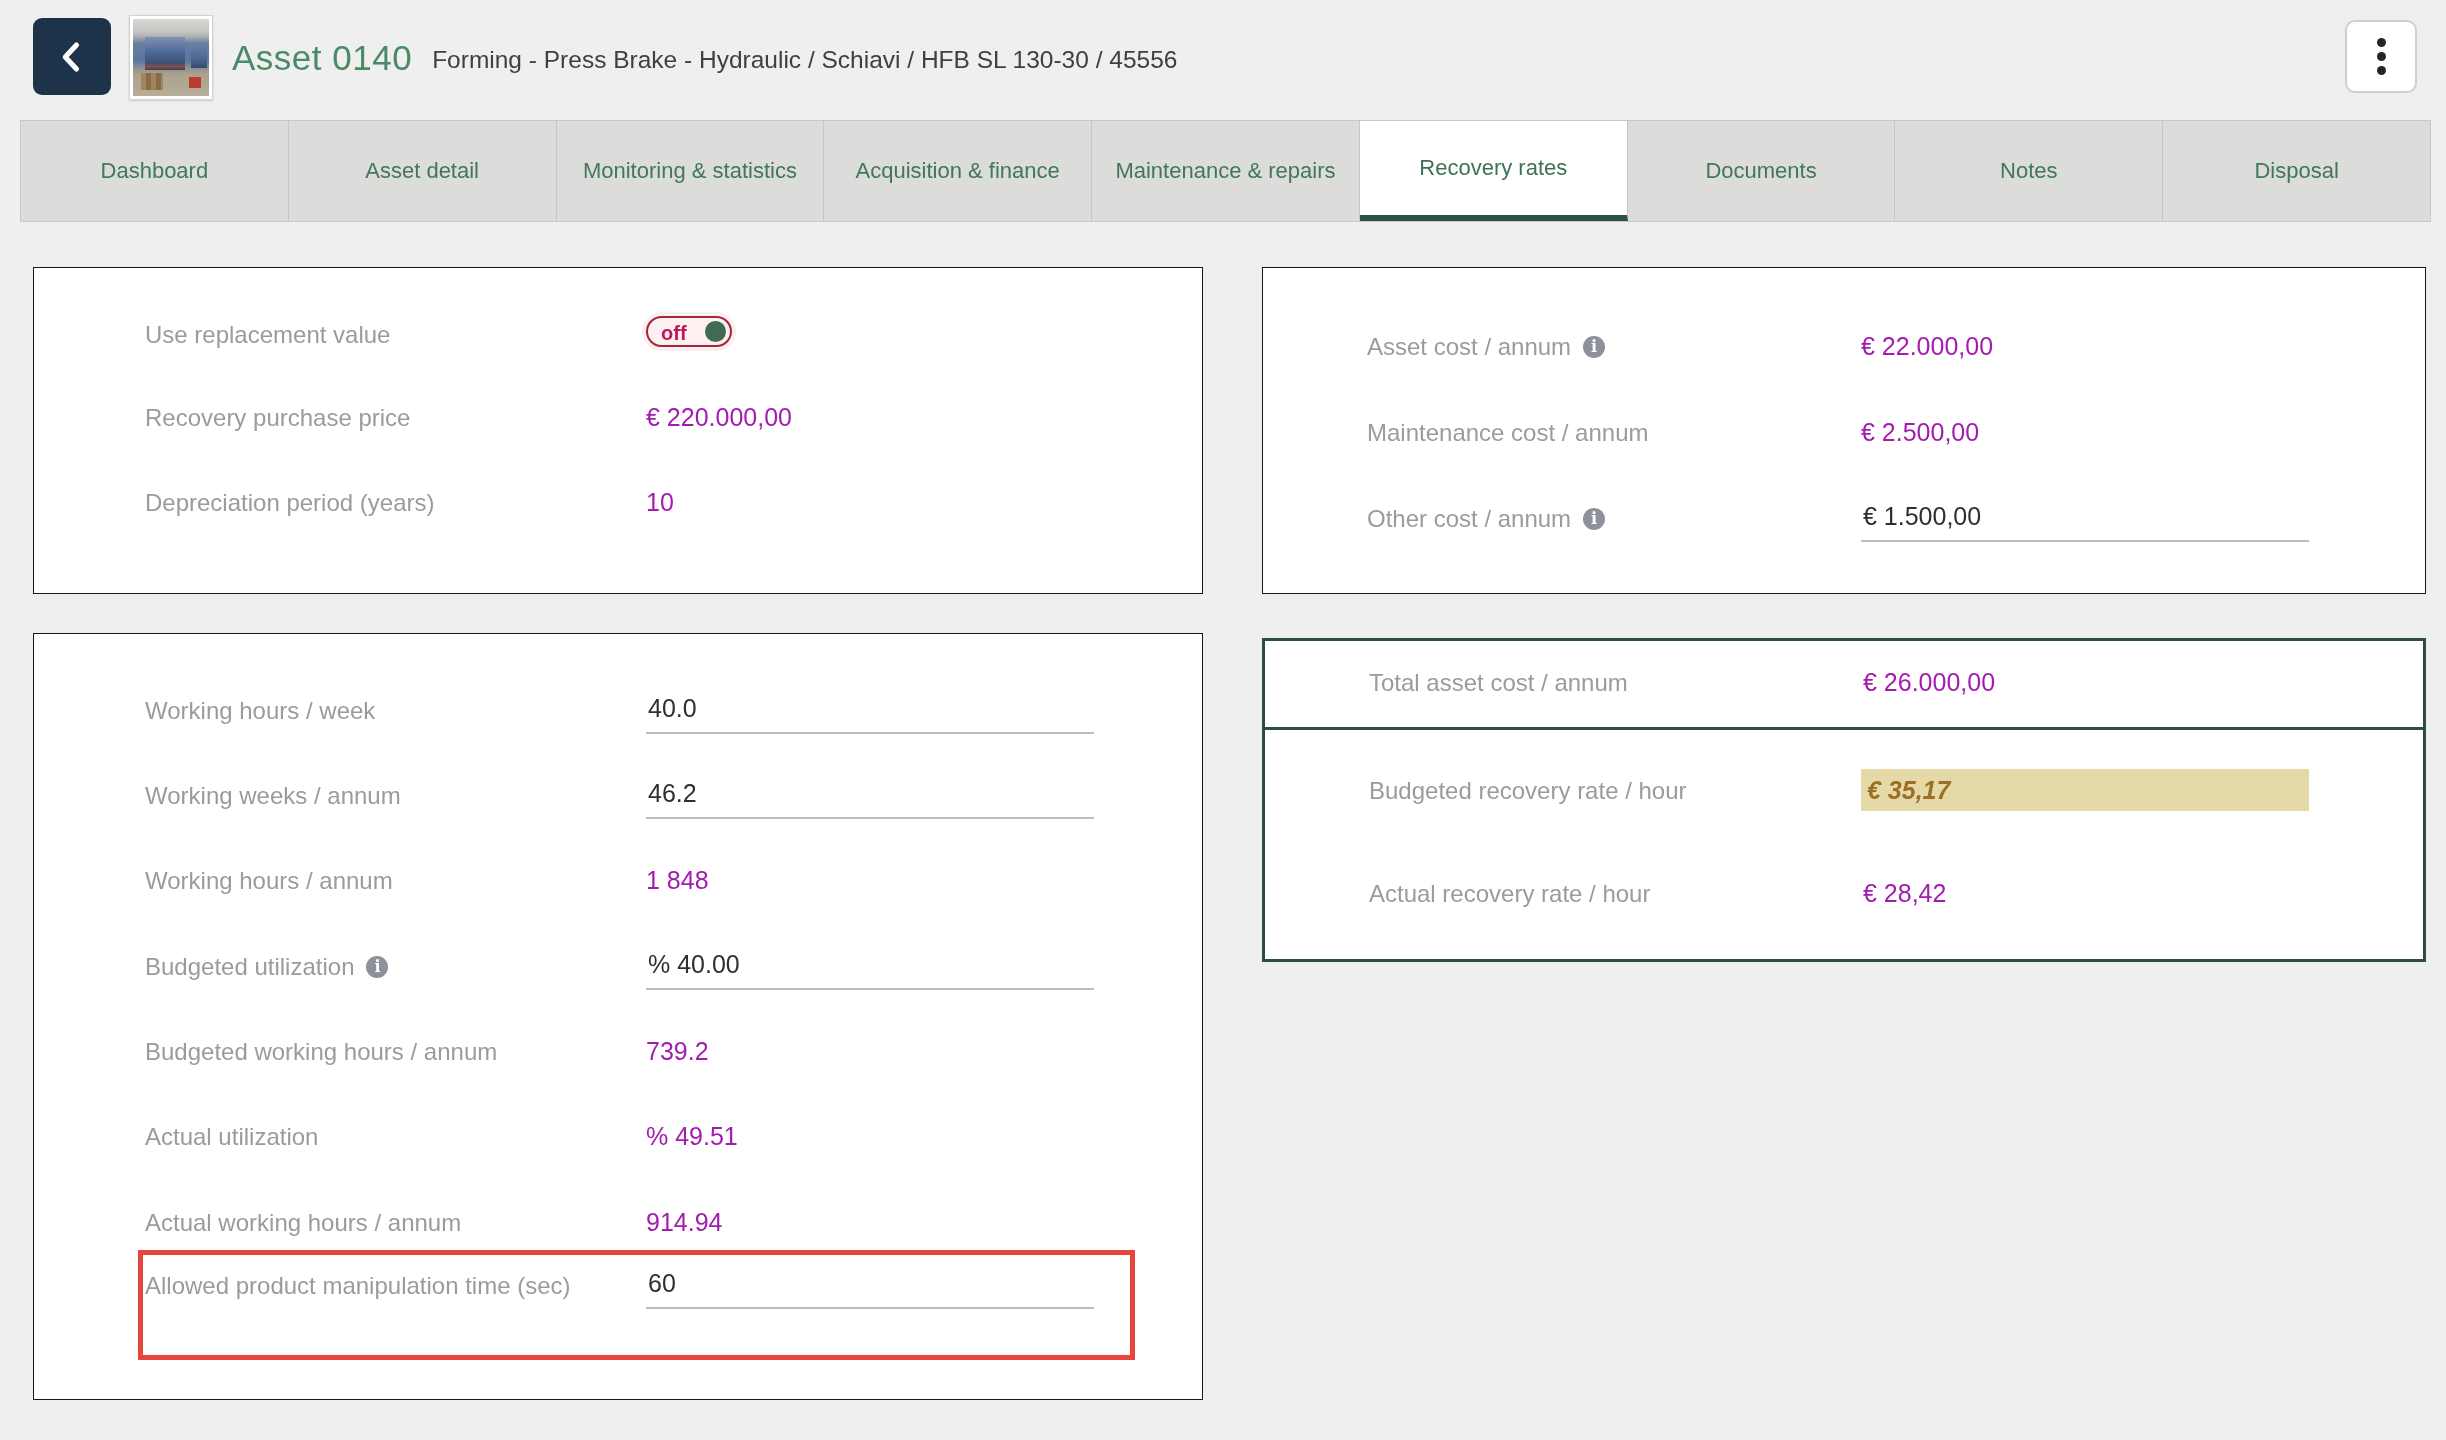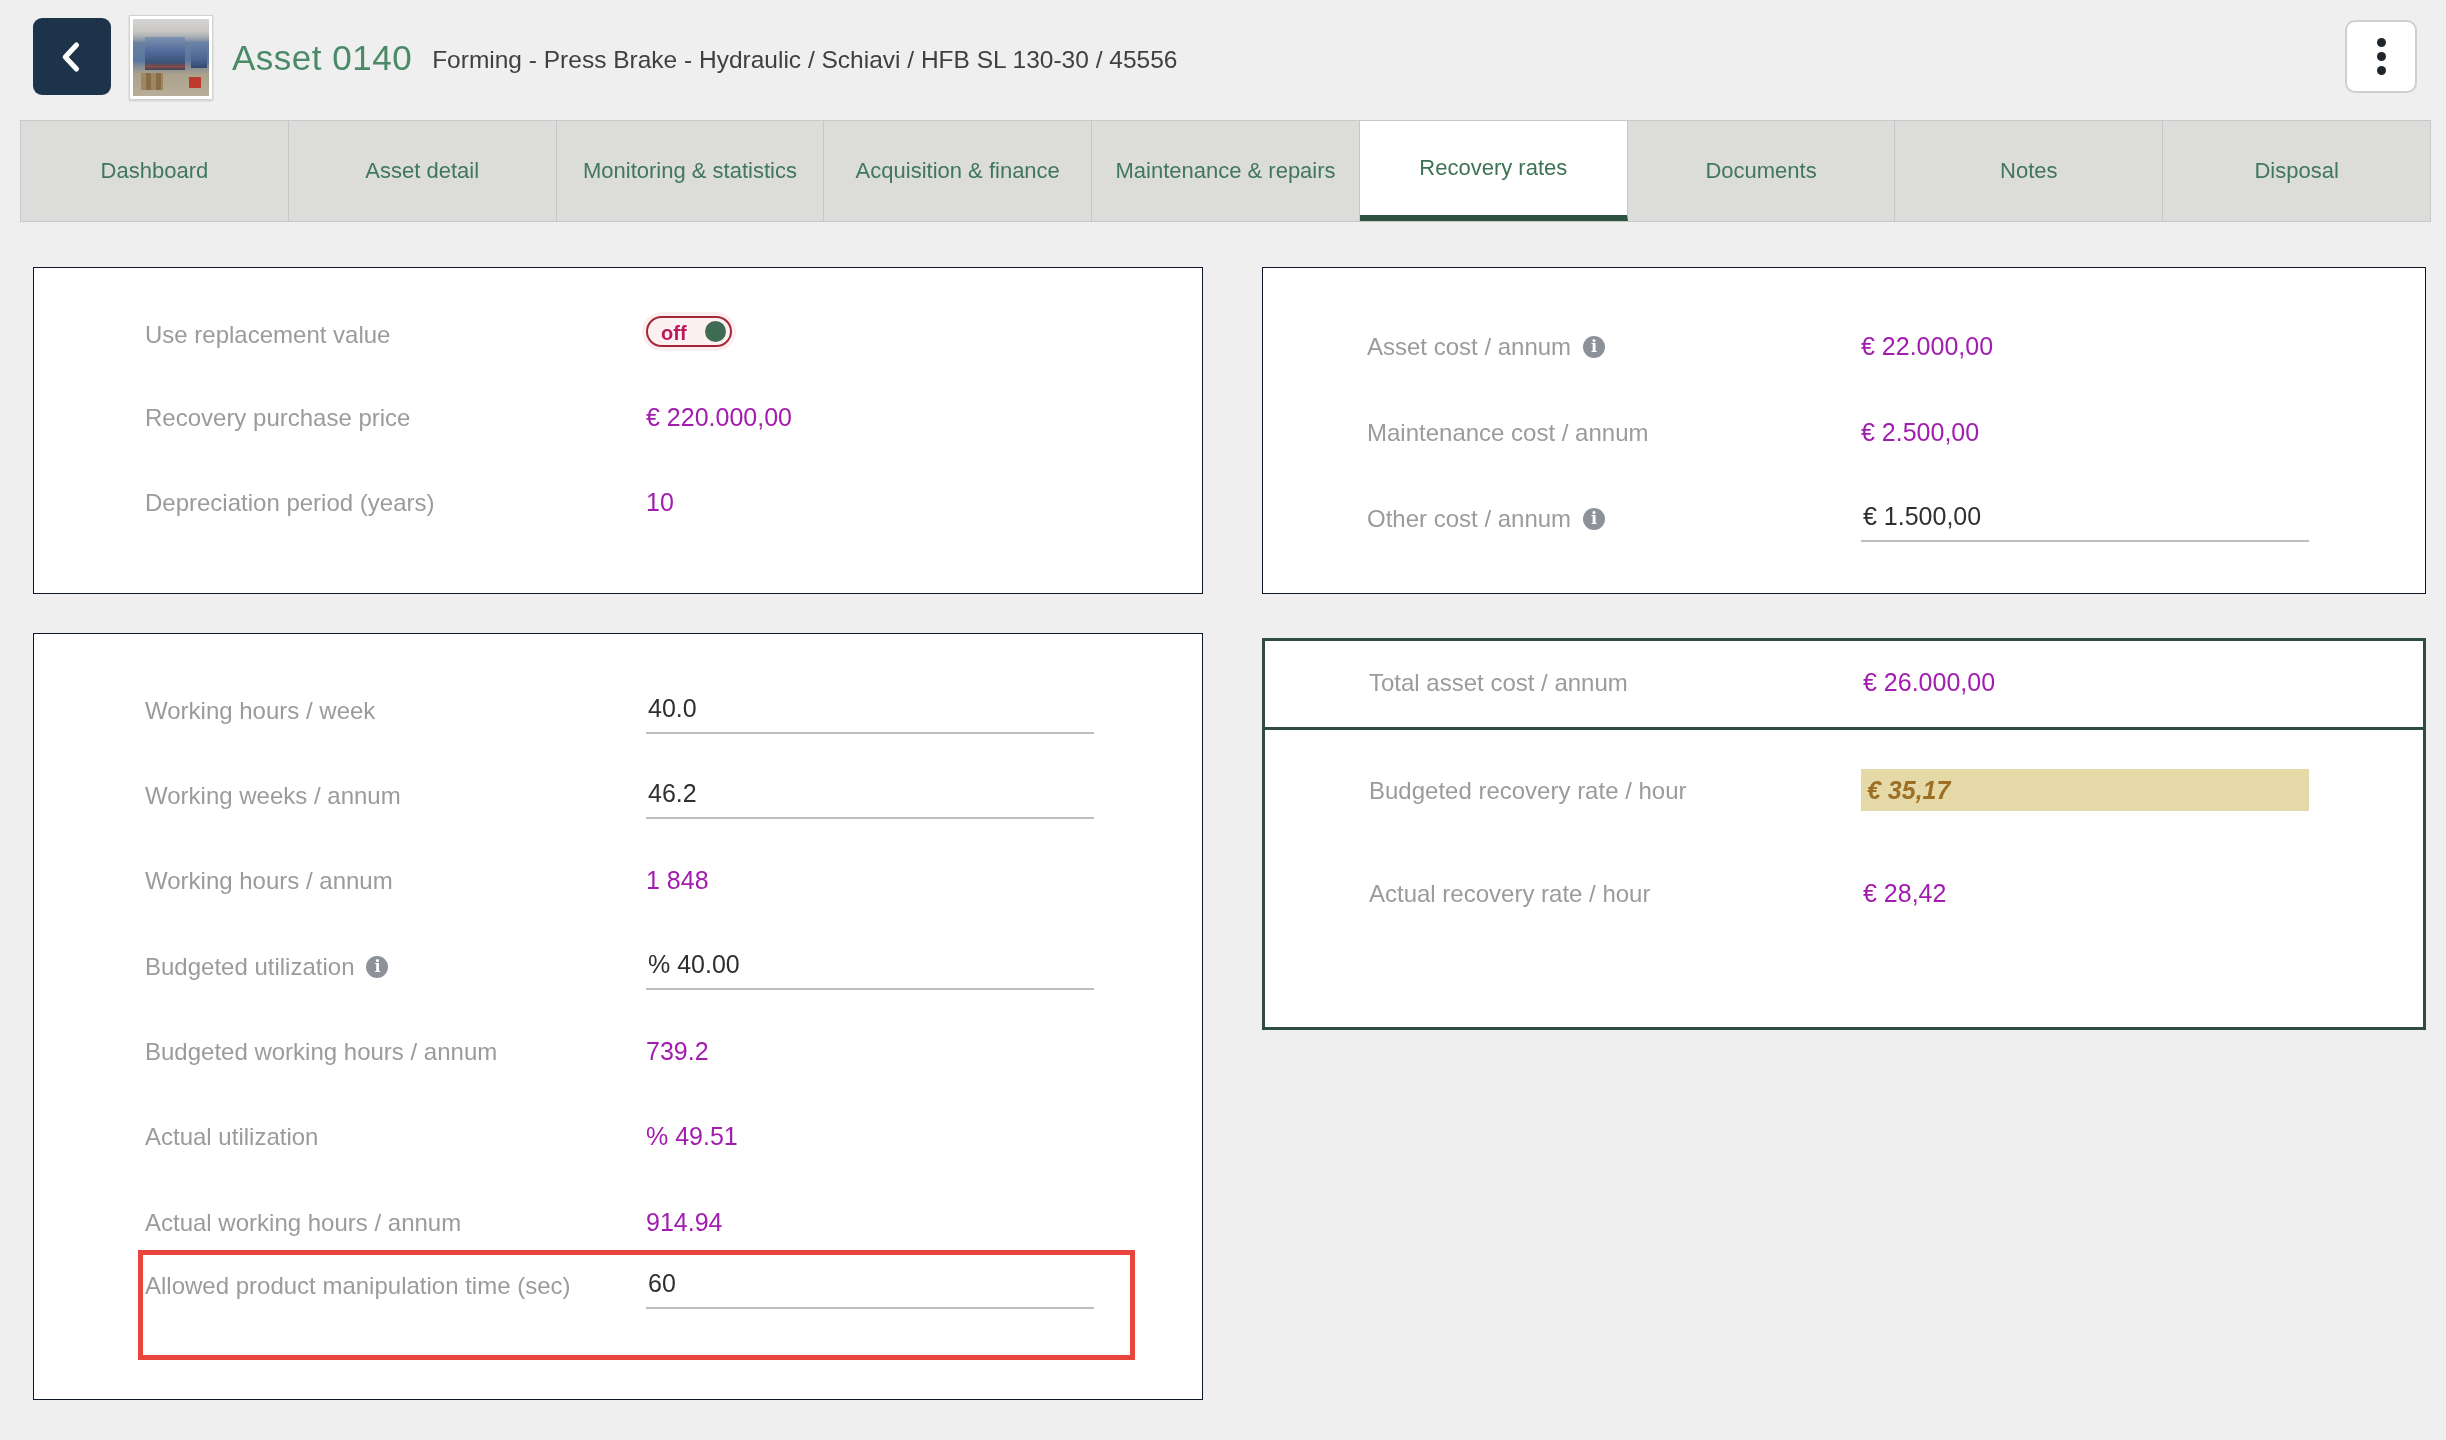--- a/index.html
+++ b/index.html
@@ -30,38 +30,38 @@
   .page-subtitle{font-size:24.5px;color:#404040;margin-left:20px;padding-top:4px;}
   .kebab-btn{
     position:absolute;left:2345px;top:20px;width:72px;height:73px;background:#fff;
     border:2px solid #cfcfcf;border-radius:10px;box-sizing:border-box;cursor:pointer;
     display:flex;flex-direction:column;align-items:center;justify-content:center;gap:5px;
   }
   .kebab-dot{width:9px;height:9px;border-radius:50%;background:#20262e;}
   
   .tab-bar{
     position:absolute;left:20px;top:120px;width:2411px;height:102px;display:flex;
-    background:#dcdcdb;border:1px solid #c8c8c8;box-sizing:border-box;
+    background:#dcdcdb;border:1px solid #c8c8c8;box-sizing:border-box;justify-content:flex-end;
   }
   .tab{
     flex:1;display:flex;align-items:center;justify-content:center;
     font-size:22px;color:#41775b;border-right:1px solid #c6c6c6;cursor:pointer;box-sizing:border-box;
   }
   .tab:last-child{border-right:none;}
   .tab.active{
     background:#ffffff;border-bottom:6px solid #2d5342;color:#3d7257;
   }
   
   .panel{position:absolute;background:#fff;border:1px solid #0f172a;box-sizing:border-box;}
   .panel--left-top{left:33px;top:267px;width:1170px;height:327px;}
   .panel--left-bottom{left:33px;top:633px;width:1170px;height:767px;}
   .panel--right-top{left:1262px;top:267px;width:1164px;height:327px;}
   .box{position:absolute;background:#fff;border:3px solid #2d4d3e;box-sizing:border-box;}
   .box--total{left:1262px;top:594px;width:1164px;height:93px;margin-top:44px;}
-  .box--recovery{left:1262px;top:727px;width:1164px;height:303px;padding-left:42px;}
+  .box--recovery{left:1262px;top:727px;width:1164px;height:235px;padding-left:42px;}
   
   .row-label{
     position:absolute;left:111px;font-size:24px;line-height:37px;color:#9b9b9b;max-width:430px;
   }
   .row-value{
     position:absolute;left:612px;font-size:25px;line-height:31px;color:#a21caf;white-space:nowrap;
   }
   .panel--right-top .row-label,.box .row-label{left:104px;}
   .panel--right-top .row-value,.box .row-value{left:598px;}
   .field-input{

